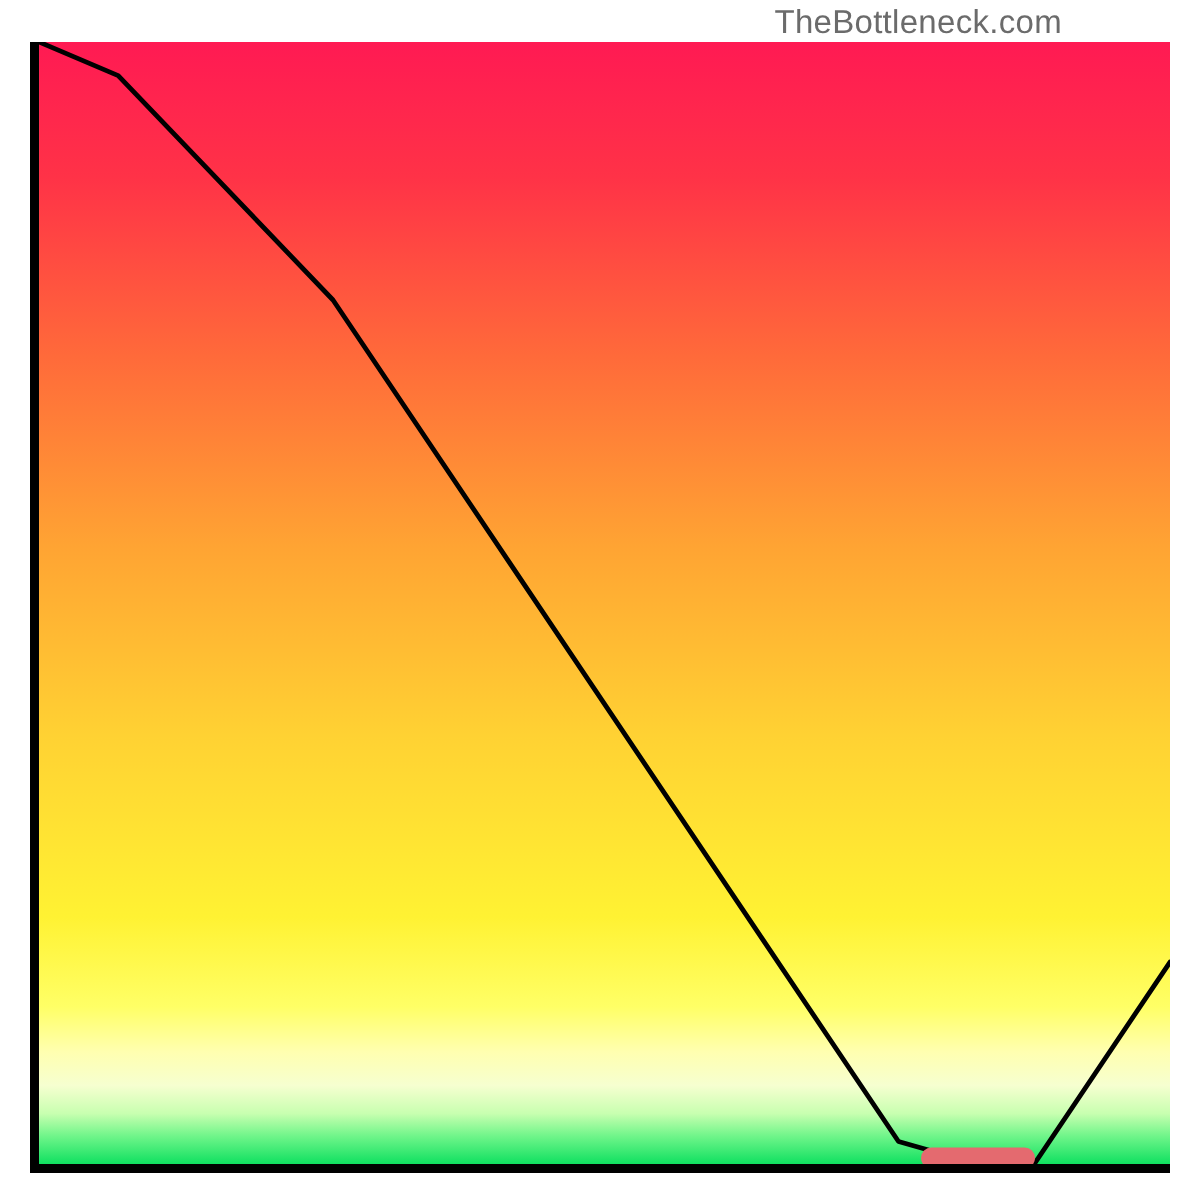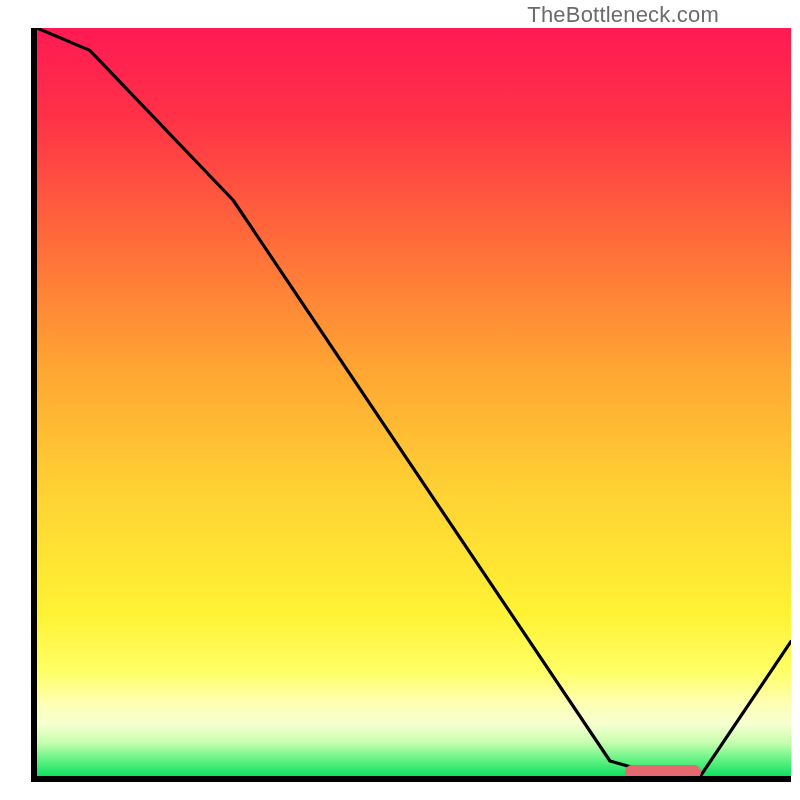--- a/index.html
+++ b/index.html
@@ -7,21 +7,20 @@
     padding: 0;
     width: 800px;
     height: 800px;
     background: #ffffff;
     font-family: Arial, Helvetica, sans-serif;
   }
   .container {
     position: relative;
     width: 716px;
     height: 800px;
-    margin-left: 11px;
   }
   .watermark {
     position: absolute;
     top: 2px;
     right: 8px;
     font-size: 22px;
     color: #6b6b6b;
     font-weight: 500;
     letter-spacing: 0.2px;
   }

